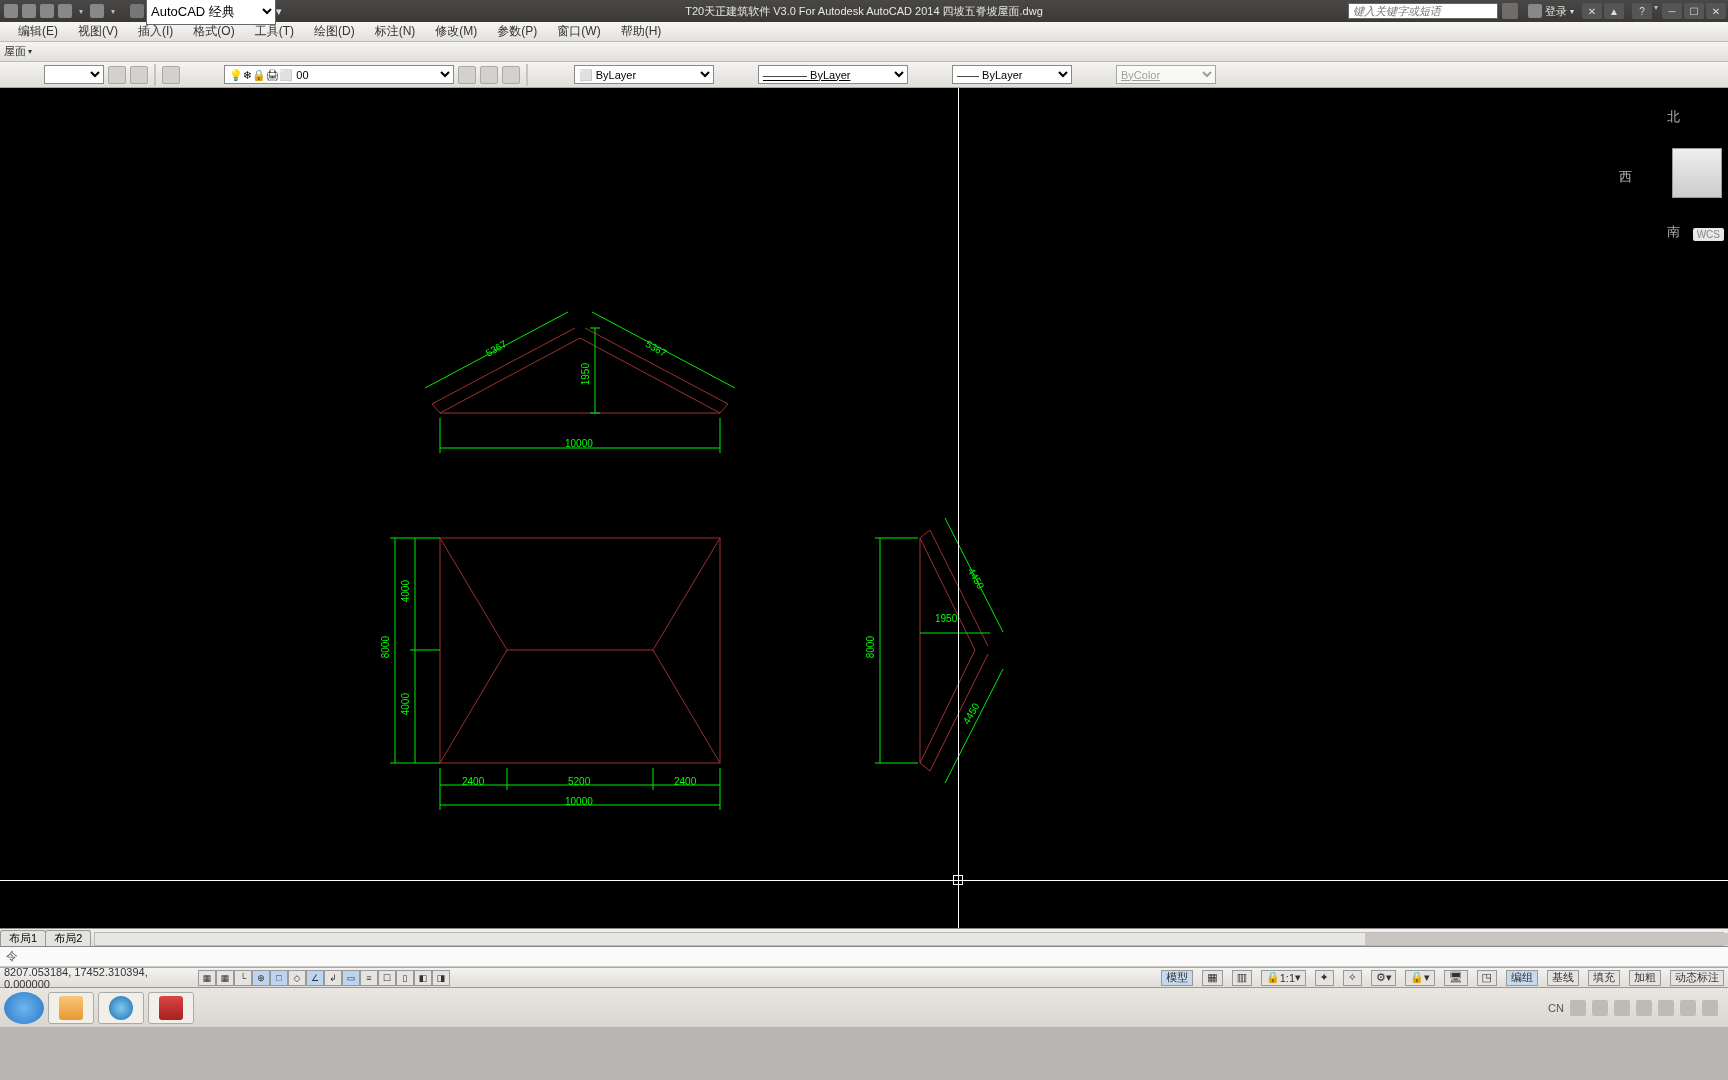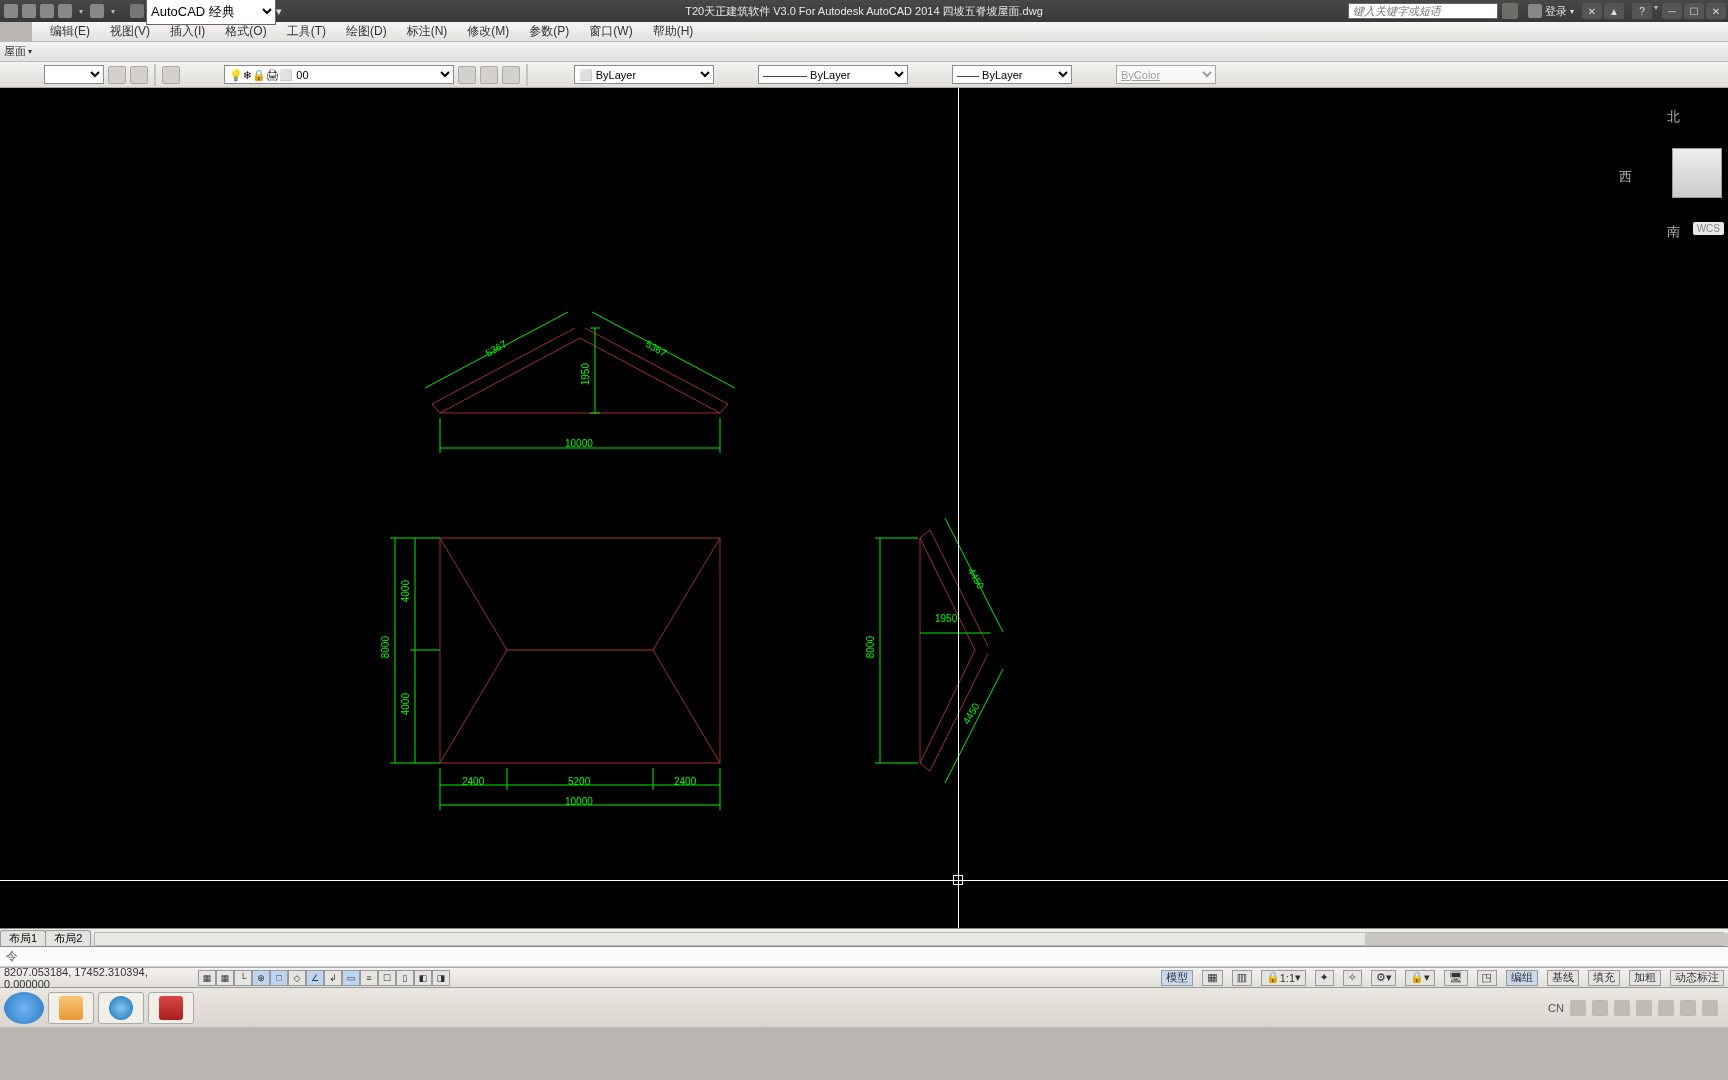--- a/index.html
+++ b/index.html
@@ -16,34 +16,34 @@
 .titlebar .title { position:absolute; left:0; right:0; text-align:center; pointer-events:none; color:#e8e8e8; }
 .titlebar .search { margin-left:auto; display:flex; align-items:center; gap:4px; padding-right:4px; }
 .titlebar .search input { width:150px; height:16px; font-size:11px; font-style:italic; color:#999; background:#fff; border:1px solid #666; padding:0 4px; }
 .titlebar .search .ico { width:16px;height:16px;background:#6f6d6a;border-radius:2px; }
 .titlebar .login { display:flex; align-items:center; gap:3px; color:#e0e0e0; font-size:11px; padding:0 6px; }
 .titlebar .login .ico { width:14px;height:14px;background:#888;border-radius:2px; }
 .titlebar .wincontrols { display:flex; gap:2px; padding:0 2px; }
 .titlebar .wincontrols .btn { width:20px;height:16px;background:#555;border-radius:2px;display:flex;align-items:center;justify-content:center;color:#ddd;font-size:10px; }
 
 
-.menubar { height: 20px; background: linear-gradient(#f7f6f4,#e3e1de); display:flex; align-items:center; padding:0 8px; font-size:12px; color:#333; border-bottom:1px solid #bbb;margin-left:32px; }
+.menubar { height: 20px; background: linear-gradient(#f7f6f4,#e3e1de); display:flex; align-items:center; padding:0 8px; font-size:12px; color:#333; border-bottom:1px solid #bbb; }
 .menubar .item { padding:0 10px; cursor:default; }
 
 
 .tb-row { height: 20px; background: linear-gradient(#f5f4f2,#e2e0dd); border-bottom:1px solid #bbb; display:flex; align-items:center; padding:0 4px; font-size:11px; color:#333; gap:2px; }
 
 
 .tb2 { height: 26px; background: linear-gradient(#f5f4f2,#e0ded9); border-bottom:1px solid #a9a6a1; display:flex; align-items:center; padding:0 4px; font-size:11px; gap:4px; }
 .tb2 select { font-size:11px; height:19px; border:1px solid #8a8a8a; background:#fff;margin-left:40px; }
 .tb2 .ico { width:18px;height:18px;background:#d4d0cb;border:1px solid #aaa;border-radius:2px; }
 .tb2 .sep { width:2px; height:22px; background:#c7c3bd; margin:0 2px; }
 .tb2 .layersel { width:230px; }
 .tb2 .bylayer { width:140px; }
-.tb2 .ltsel { width:150px; }
+.tb2 .ltsel { width:150px;text-decoration:underline; }
 .tb2 .lwsel { width:120px; }
 .tb2 .plotsel { width:100px;text-decoration:underline; }
 
 
 .canvas-wrap { position:relative; background:#000; }
 .canvas { position:absolute; inset:0; }
 .crosshair-v { position:absolute; top:0; bottom:0; width:1px; background:#fff; }
 .crosshair-h { position:absolute; left:0; right:0; height:1px; background:#fff; }
 .pickbox { position:absolute; width:10px; height:10px; border:1px solid #fff; transform:translate(-50%,-50%); }
 
@@ -52,21 +52,21 @@
 .dim.v { writing-mode:vertical-rl; transform:rotate(180deg); }
 .dim.rot45 { transform:rotate(-30deg); transform-origin:center; }
 .dim.rot-45 { transform:rotate(30deg); transform-origin:center; }
 .dim.rot60 { transform:rotate(-60deg); transform-origin:center; }
 .dim.rot-60 { transform:rotate(60deg); transform-origin:center; }
 
 
 .viewcube { position:absolute; right:6px; top:20px; width:110px; height:130px; color:#a0a0a0; font-size:12px; }
 .viewcube .dir { position:absolute; font-size:13px; color:#b0b0b0; }
 .viewcube .cube { position:absolute; right:0; top:40px; width:50px; height:50px; background:linear-gradient(#eee,#ccc); border:1px solid #999; }
-.wcs-badge { position:absolute; right:4px; top:134px; font-size:10px; color:#888; background:#e8e8e8; padding:1px 4px; border-radius:2px; }
+.wcs-badge { position:absolute; right:4px; top:140px; font-size:10px; color:#888; background:#e8e8e8; padding:1px 4px; border-radius:2px; }
 
 
 .tabstrip { height:18px; background:linear-gradient(#f2f0ed,#ddd); border-top:1px solid #888; display:flex; align-items:flex-end; font-size:11px; }
 .tabstrip .tab { padding:0 8px; background:#e5e3df; border:1px solid #999; border-bottom:none; margin-right:-1px; cursor:default; border-radius:3px 3px 0 0; }
 .tabstrip .scrollbar { flex:1; height:14px; background:#e9e7e3; margin:0 4px; position:relative; border:1px solid #bbb; }
 .tabstrip .thumb { position:absolute; height:100%; background:#c9c6c1; }
 
 
 .cmdwin { background:#fafafa; border-top:1px solid #888; font-size:12px; color:#333; }
 .cmdline1 { padding:2px 6px; border-bottom:1px solid #ddd; height:36px; display:flex; align-items:center; }

